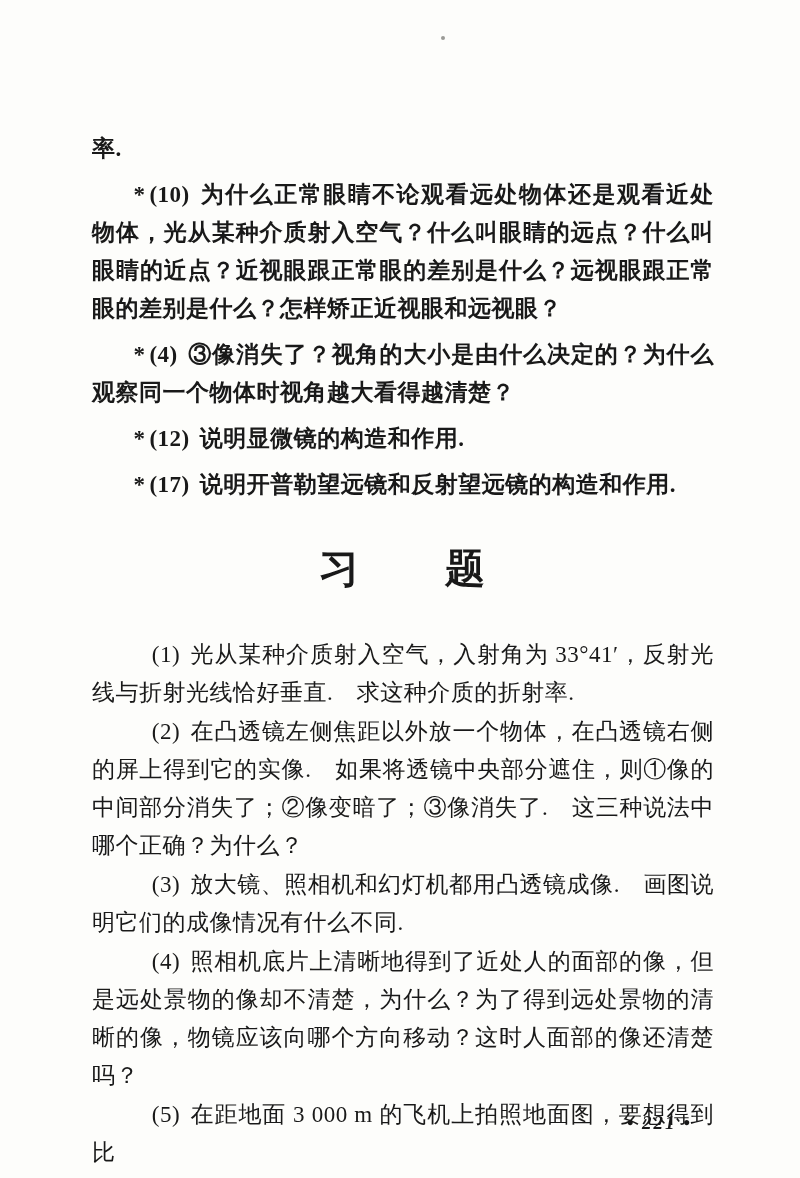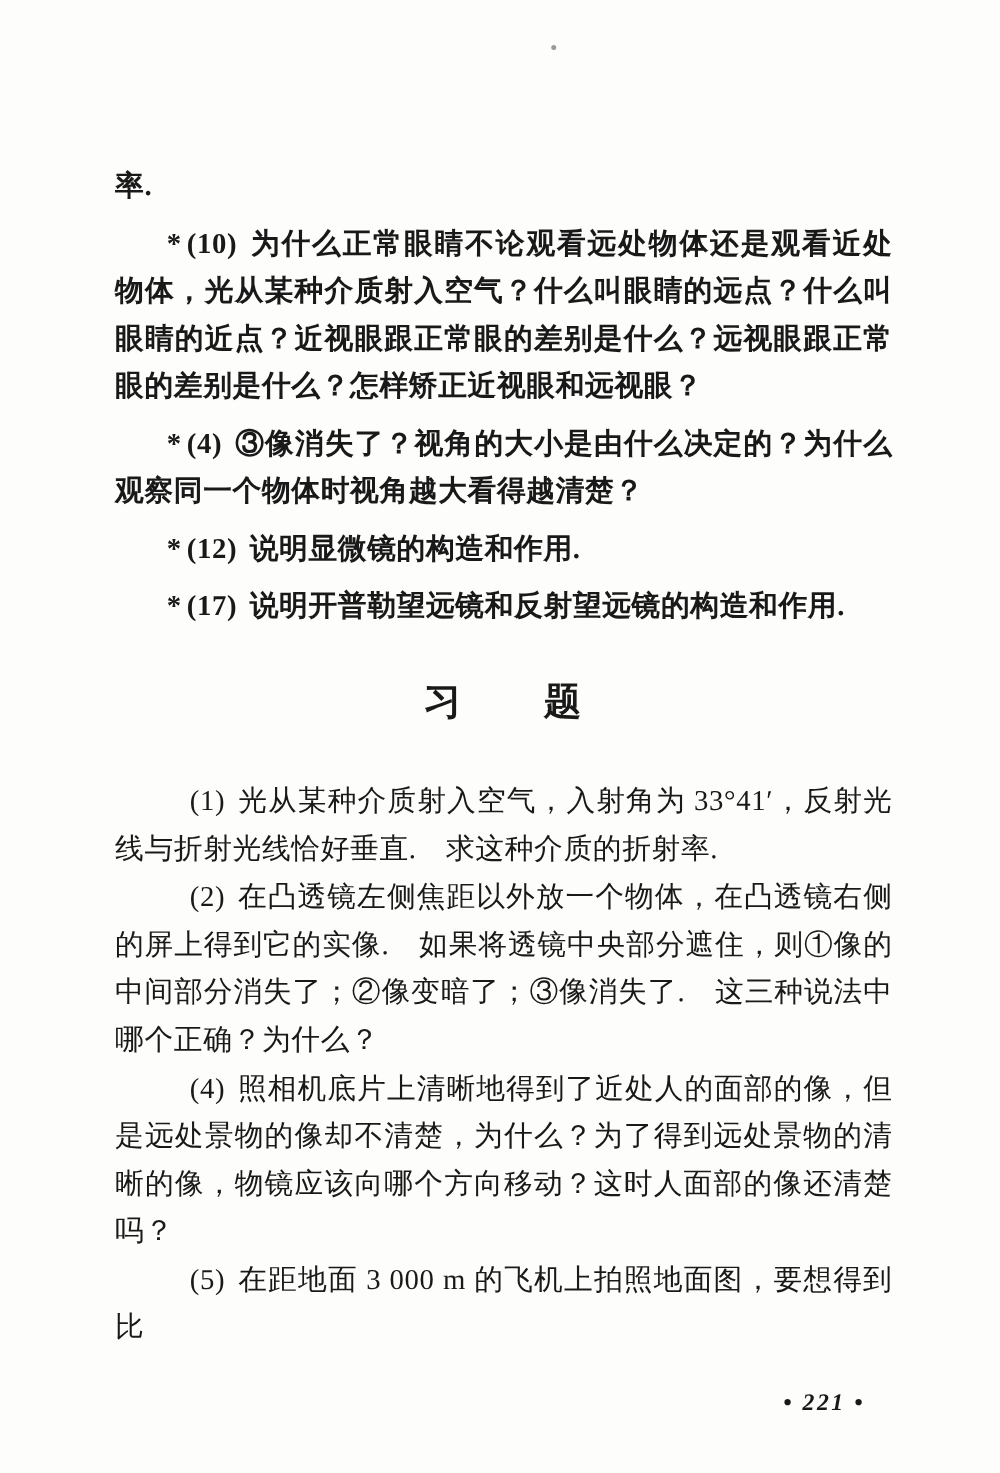--- a/index.html
+++ b/index.html
@@ -33,21 +33,21 @@
     margin-top: 1px;
     text-indent: 2.6em;
     font-weight: 500;
   }
   .q-marker { padding-right: 4px; }
   .q-number { padding-right: 10px; }
   .section-heading {
     margin-top: 37px;
     margin-bottom: 40px;
     text-align: center;
-    font-size: 30px;
+    font-size: 40px;
     font-weight: 700;
     letter-spacing: 2px;
   }
   .page-number {
     position: absolute;
     top: 1112px;
     right: 108px;
     font-size: 19px;
     font-style: italic;
     font-weight: 700;
@@ -91,20 +91,23 @@
   <h2 class="section-heading">习　　题</h2>
 
   <p class="body-text ex">
     <span class="q-number">(1)</span><span>光从某种介质射入空气，入射角为 33°41′，反射光线与折射光线恰好垂直.　求这种介质的折射率.</span>
   </p>
 
   <p class="body-text ex">
     <span class="q-number">(2)</span><span>在凸透镜左侧焦距以外放一个物体，在凸透镜右侧的屏上得到它的实像.　如果将透镜中央部分遮住，则①像的中间部分消失了；②像变暗了；③像消失了.　这三种说法中哪个正确？为什么？</span>
   </p>
 
+  <p class="body-text ex">
+    <span class="q-number">(3)</span><span>放大镜、照相机和幻灯机都用凸透镜成像.　画图说明它们的成像情况有什么不同.</span>
+  </p>
 
   <p class="body-text ex">
     <span class="q-number">(4)</span><span>照相机底片上清晰地得到了近处人的面部的像，但是远处景物的像却不清楚，为什么？为了得到远处景物的清晰的像，物镜应该向哪个方向移动？这时人面部的像还清楚吗？</span>
   </p>
 
   <p class="body-text ex">
     <span class="q-number">(5)</span><span>在距地面 3 000 m 的飞机上拍照地面图，要想得到比</span>
   </p>
 
 </div>

